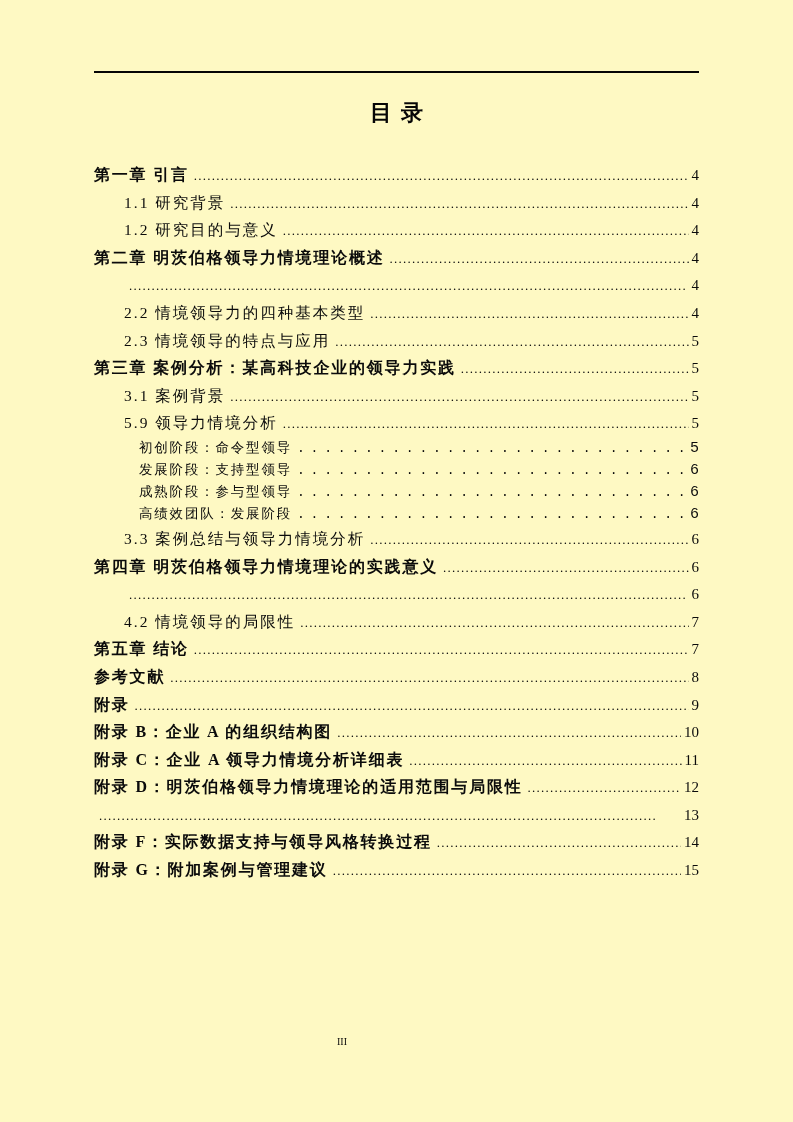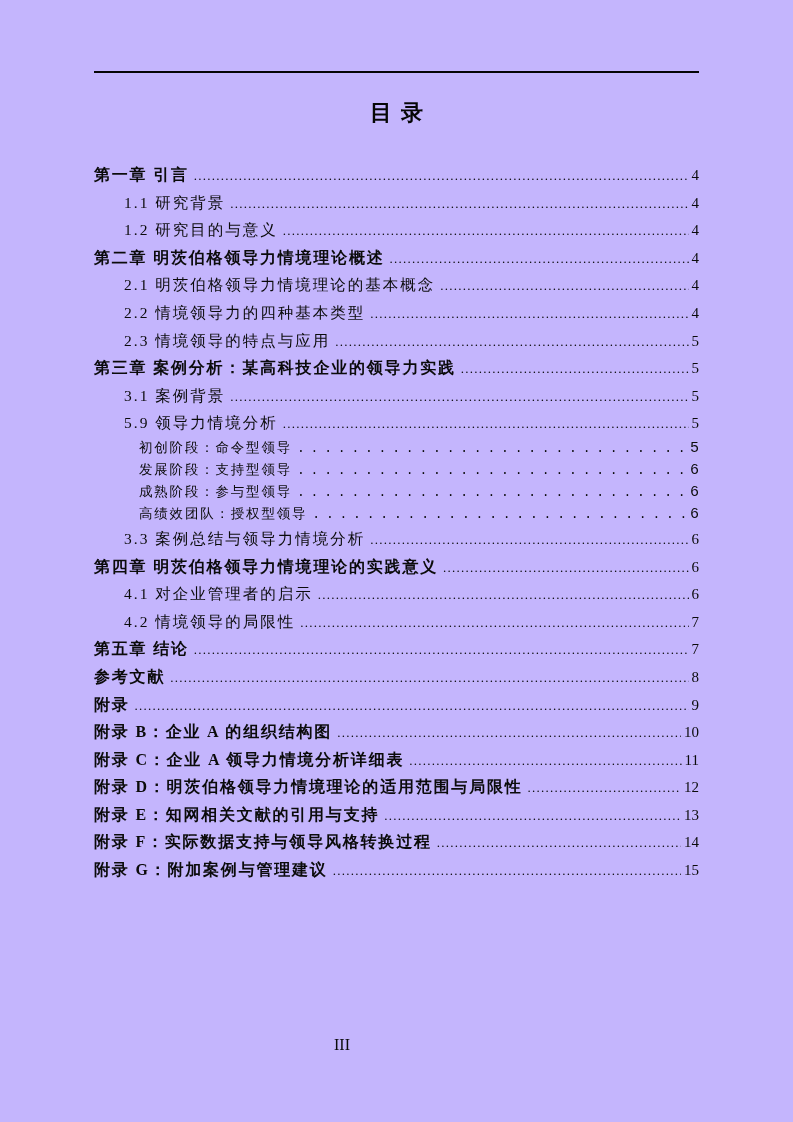--- a/index.html
+++ b/index.html
@@ -11,21 +11,21 @@
     width: 793px;
     height: 1122px;
     position: relative;
     font-family: "Liberation Serif", "DejaVu Serif", serif;
     color: #0b0b0b;
     overflow: hidden;
   }
   .page {
     position: absolute;
     inset: 0;
-    background: #c4b5fd;
+    background: #fef9c3;
   }
   .header-rule {
     position: absolute;
     left: 94px;
     top: 71px;
     width: 605px;
     height: 0;
     border-top: 2px solid #050505;
   }
   .doc-title {
@@ -97,21 +97,21 @@
     font-weight: normal;
     font-size: 15px;
     letter-spacing: 0;
   }
   .footer-num {
     position: absolute;
     top: 1036px;
     left: 0;
     width: 684px;
     text-align: center;
-    font-size: 16px;
+    font-size: 10px;
     color: #0b0b0b;
   }
 </style>
 </head>
 <body>
 
 <div class="page">
   <div class="header-rule"></div>
   <h1 class="doc-title">目录</h1>
   <nav class="toc">
@@ -129,21 +129,20 @@
         <span class="toc-label">1.2 研究目的与意义</span>
         <span class="leader"></span>
         <span class="toc-page">4</span>
       </div>
       <div class="toc-row lvl1">
         <span class="toc-label">第二章 明茨伯格领导力情境理论概述</span>
         <span class="leader"></span>
         <span class="toc-page">4</span>
       </div>
       <div class="toc-row lvl2">
-        <span class="toc-label">2.1 明茨伯格领导力情境理论的基本概念</span>
         <span class="leader"></span>
         <span class="toc-page">4</span>
       </div>
       <div class="toc-row lvl2">
         <span class="toc-label">2.2 情境领导力的四种基本类型</span>
         <span class="leader"></span>
         <span class="toc-page">4</span>
       </div>
       <div class="toc-row lvl2">
         <span class="toc-label">2.3 情境领导的特点与应用</span>
@@ -174,36 +173,35 @@
         <span class="toc-label">发展阶段：支持型领导</span>
         <span class="leader"></span>
         <span class="toc-page">6</span>
       </div>
       <div class="toc-row lvl3">
         <span class="toc-label">成熟阶段：参与型领导</span>
         <span class="leader"></span>
         <span class="toc-page">6</span>
       </div>
       <div class="toc-row lvl3">
-        <span class="toc-label">高绩效团队：授权型领导</span>
+        <span class="toc-label">高绩效团队：发展阶段</span>
         <span class="leader"></span>
         <span class="toc-page">6</span>
       </div>
       <div class="toc-row lvl2">
         <span class="toc-label">3.3 案例总结与领导力情境分析</span>
         <span class="leader"></span>
         <span class="toc-page">6</span>
       </div>
       <div class="toc-row lvl1">
         <span class="toc-label">第四章 明茨伯格领导力情境理论的实践意义</span>
         <span class="leader"></span>
         <span class="toc-page">6</span>
       </div>
       <div class="toc-row lvl2">
-        <span class="toc-label">4.1 对企业管理者的启示</span>
         <span class="leader"></span>
         <span class="toc-page">6</span>
       </div>
       <div class="toc-row lvl2">
         <span class="toc-label">4.2 情境领导的局限性</span>
         <span class="leader"></span>
         <span class="toc-page">7</span>
       </div>
       <div class="toc-row lvl1">
         <span class="toc-label">第五章 结论</span>
@@ -229,21 +227,20 @@
         <span class="toc-label">附录 C：企业 A 领导力情境分析详细表</span>
         <span class="leader"></span>
         <span class="toc-page">11</span>
       </div>
       <div class="toc-row lvl1">
         <span class="toc-label">附录 D：明茨伯格领导力情境理论的适用范围与局限性</span>
         <span class="leader"></span>
         <span class="toc-page">12</span>
       </div>
       <div class="toc-row lvl1">
-        <span class="toc-label">附录 E：知网相关文献的引用与支持</span>
         <span class="leader"></span>
         <span class="toc-page">13</span>
       </div>
       <div class="toc-row lvl1">
         <span class="toc-label">附录 F：实际数据支持与领导风格转换过程</span>
         <span class="leader"></span>
         <span class="toc-page">14</span>
       </div>
       <div class="toc-row lvl1">
         <span class="toc-label">附录 G：附加案例与管理建议</span>

